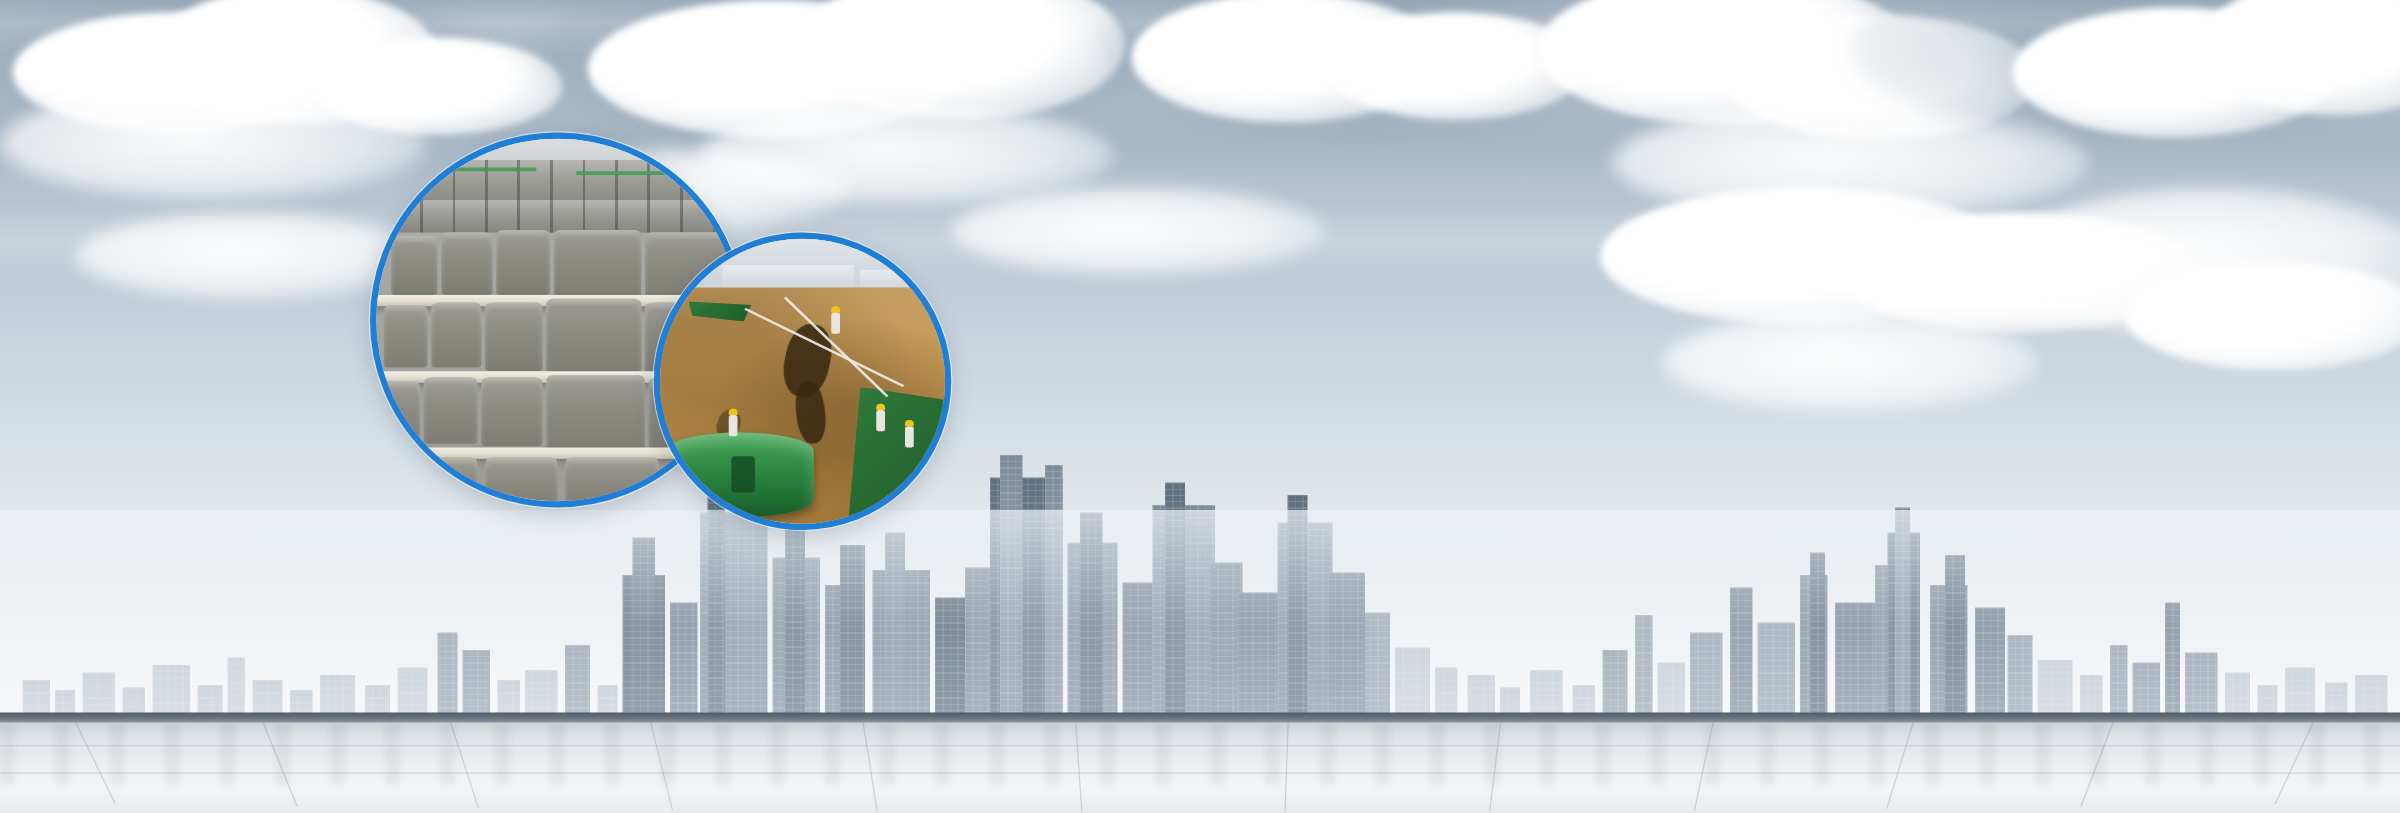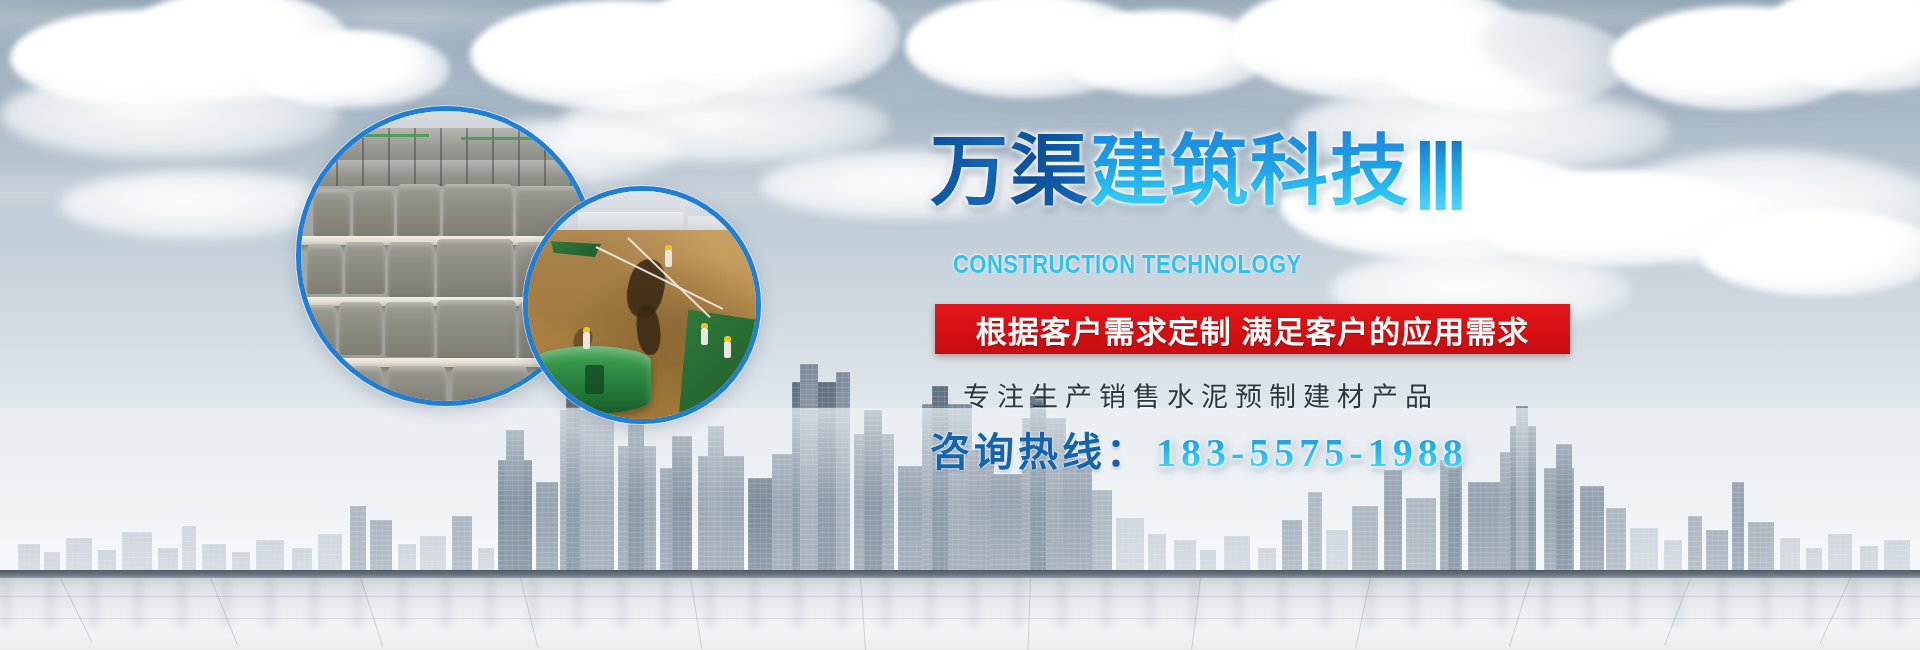--- a/index.html
+++ b/index.html
@@ -417,31 +417,14 @@
       <div class="tank" style="left:2%;top:68%;width:52%;height:30%;"></div>
       <div class="cable" style="left:30%;top:24%;width:62%;transform:rotate(26deg);"></div>
       <div class="cable" style="left:44%;top:20%;width:50%;transform:rotate(44deg);"></div>
       <div class="worker" style="left:76%;top:60%;"></div>
       <div class="worker" style="left:86%;top:66%;"></div>
       <div class="worker" style="left:24%;top:62%;"></div>
       <div class="worker" style="left:60%;top:26%;"></div>
     </div>
   </div>
 
-  <div class="content">
-
-    <h1 class="title"><span class="dk">万渠</span><span class="cy">建筑科技</span><span class="bars">|||</span></h1>
-
-    <p class="subtitle-en">CONSTRUCTION TECHNOLOGY</p>
-
-    <div class="redbar">
-      <span>根据客户需求定制 满足客户的应用需求</span>
-    </div>
-
-    <p class="slogan">专注生产销售水泥预制建材产品</p>
-
-    <div class="hotline">
-      <span class="lbl">咨询热线：</span><span class="num">183-5575-1988</span>
-    </div>
-
-  </div>
 
 </div>
 
 </body></html>

